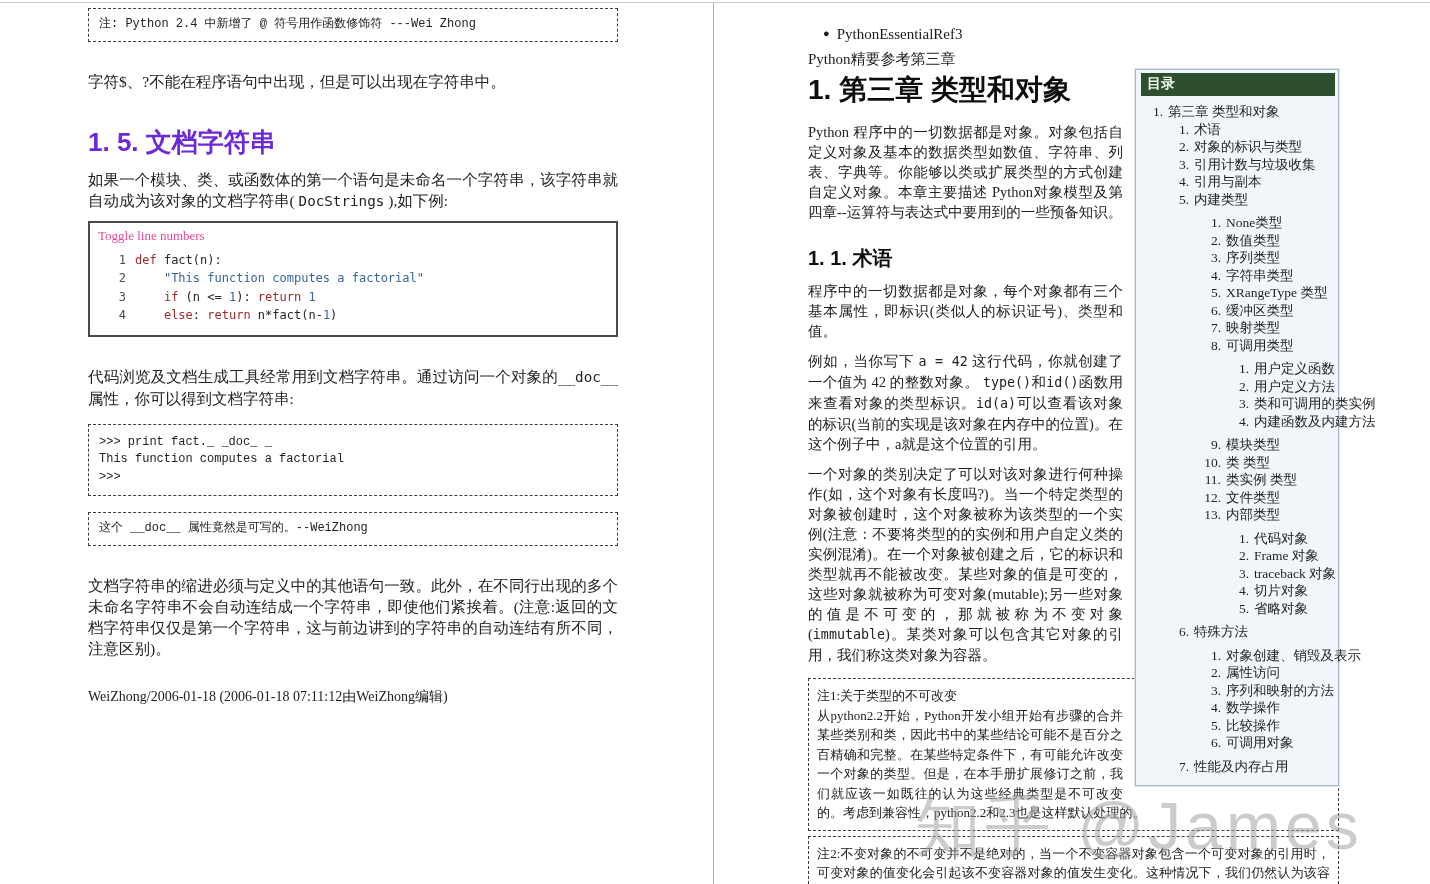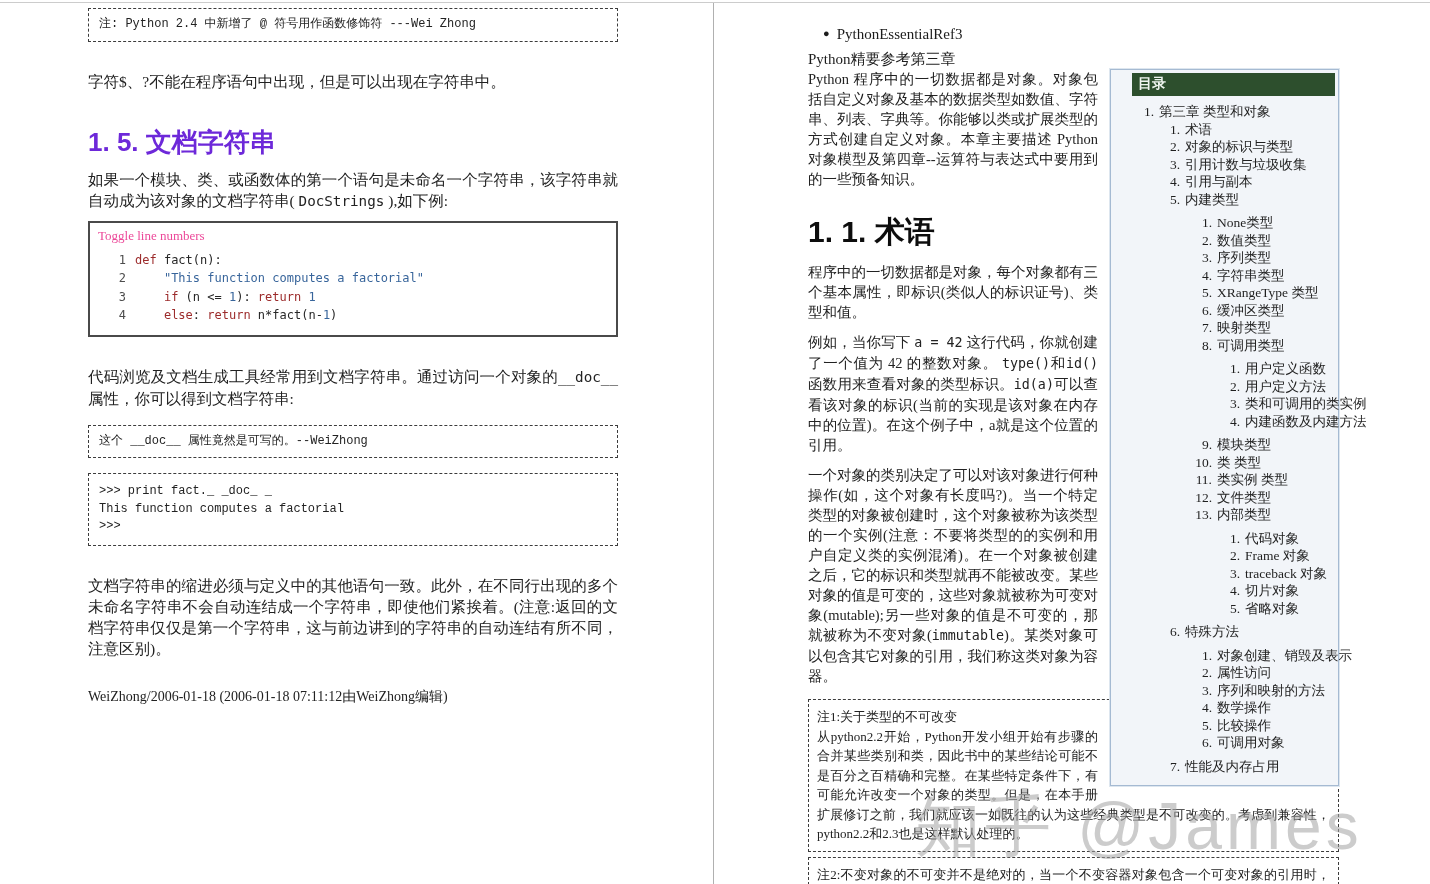--- a/index.html
+++ b/index.html
@@ -31,30 +31,30 @@
   .lp-footer { font-size:14px; margin-top:29px; color:#222; }
 
   
   .right-page { position:absolute; left:808px; top:26px; width:531px; }
   .bullet-row { font-size:15px; padding-left:15px; }
   .bullet { display:inline-block; font-size:11px; vertical-align:2px; margin-right:7px; }
   .rp-subtitle { font-size:15px; margin-top:7px; }
   .rp-h1 { font-family:"Liberation Sans","DejaVu Sans",sans-serif; font-weight:bold;
     font-size:28px; margin-top:2px; margin-bottom:13px; color:#0d0d0d; }
   .rp-h2 { font-family:"Liberation Sans","DejaVu Sans",sans-serif; font-weight:bold;
-    font-size:30px; margin-top:23px; margin-bottom:9px; color:#0d0d0d; }
+    font-size:20px; margin-top:23px; margin-bottom:9px; color:#0d0d0d; }
   .rp-para { font-size:14.5px; line-height:20px; text-align:justify; margin-bottom:10px; color:#222; }
   .mono { font-family:"DejaVu Sans Mono","Liberation Mono",monospace; font-size:0.92em; }
   .rp-note { border:1px dashed #3c3c3c; padding:7px 8px; font-size:13px; line-height:19.5px;
     text-align:justify; color:#222; margin-top:13px; }
   .rp-note.second { margin-top:5px; }
 
   
-  .toc { float:right; width:229px; margin:0 0 12px 12px; background:#f2f5f9;
-    border:1px solid #a5bad2; box-shadow:0 0 0 1px #dde6ef; padding:3px 3px 10px 21px; }
+  .toc { float:right; width:204px; margin:0 0 12px 12px; background:#f2f5f9;
+    border:1px solid #a5bad2; box-shadow:0 0 0 1px #dde6ef; padding:3px 3px 10px 5px; }
   .toc-header { background:#2d4f2d; color:#eef4ee; font-family:"Liberation Sans","DejaVu Sans",sans-serif;
     font-size:14px; font-weight:bold; padding:2px 6px 3px 6px; }
   .toc-body { padding-top:7px; }
   .toc-item { display:flex; font-size:13.5px; line-height:17.5px; color:#1f1f1f; }
   .toc-item.gap { margin-top:6px; }
   .toc-num { text-align:right; flex:none; }
   .toc-label { margin-left:5px; white-space:nowrap; }
   .toc-item.lvl1 { padding-left:8px; }  .toc-item.lvl1 .toc-num { width:14px; }
   .toc-item.lvl2 { padding-left:30px; } .toc-item.lvl2 .toc-num { width:18px; }
   .toc-item.lvl3 { padding-left:54px; } .toc-item.lvl3 .toc-num { width:26px; }
@@ -84,28 +84,28 @@
     <div>
         <div class="code-line"><span class="ln">1</span><span class="kw">def </span><span class="pl">fact(n):</span></div>
         <div class="code-line"><span class="ln">2</span><span class="pl">    </span><span class="str">"This function computes a factorial"</span></div>
         <div class="code-line"><span class="ln">3</span><span class="pl">    </span><span class="kw">if</span><span class="pl"> (n &lt;= </span><span class="num">1</span><span class="pl">): </span><span class="kw">return</span><span class="pl"> </span><span class="num">1</span></div>
         <div class="code-line"><span class="ln">4</span><span class="pl">    </span><span class="kw">else</span><span class="pl">: </span><span class="kw">return</span><span class="pl"> n*fact(n-</span><span class="num">1</span><span class="pl">)</span></div>
       </div>
   </div>
 
   <p class="lp-para"><span>代码浏览及文档生成工具经常用到文档字符串。通过访问一个对象的</span><span class="mono">__doc__</span><span>属性，你可以得到文档字符串:</span></p>
 
-  <div class="dash-box note-doc">这个 __doc__ 属性竟然是可写的。--WeiZhong</div>
-
   <div class="dash-box console-box">
       <div class="console-line">&gt;&gt;&gt; print fact._ _doc_ _</div>
       <div class="console-line">This function computes a factorial</div>
       <div class="console-line">&gt;&gt;&gt;</div>
     </div>
 
+  <div class="dash-box note-doc">这个 __doc__ 属性竟然是可写的。--WeiZhong</div>
+
   <p class="lp-para">文档字符串的缩进必须与定义中的其他语句一致。此外，在不同行出现的多个未命名字符串不会自动连结成一个字符串，即使他们紧挨着。(注意:返回的文档字符串仅仅是第一个字符串，这与前边讲到的字符串的自动连结有所不同，注意区别)。</p>
 
   <div class="lp-footer">WeiZhong/2006-01-18 (2006-01-18 07:11:12由WeiZhong编辑)</div>
 </div>
 
 <div class="right-page">
   <div class="bullet-row">
     <span class="bullet">●</span><span>PythonEssentialRef3</span>
   </div>
   <div class="rp-subtitle">Python精要参考第三章</div>
@@ -253,20 +253,21 @@
           <span class="toc-num">6.</span>
           <span class="toc-label">可调用对象</span>
         </div>
         <div class="toc-item lvl2 gap">
           <span class="toc-num">7.</span>
           <span class="toc-label">性能及内存占用</span>
         </div>
       </div>
   </aside>
 
+  <h1 class="rp-h1">1.  第三章 类型和对象</h1>
 
   <p class="rp-para">Python 程序中的一切数据都是对象。对象包括自定义对象及基本的数据类型如数值、字符串、列表、字典等。你能够以类或扩展类型的方式创建自定义对象。本章主要描述 Python对象模型及第四章--运算符与表达式中要用到的一些预备知识。</p>
 
   <h2 class="rp-h2">1. 1.  术语</h2>
 
   <p class="rp-para">程序中的一切数据都是对象，每个对象都有三个基本属性，即标识(类似人的标识证号)、类型和值。</p>
   <p class="rp-para"><span>例如，当你写下 </span><span class="mono">a = 42</span><span> 这行代码，你就创建了一个值为 42 的整数对象。 </span><span class="mono">type()</span><span>和</span><span class="mono">id()</span><span>函数用来查看对象的类型标识。</span><span class="mono">id(a)</span><span>可以查看该对象的标识(当前的实现是该对象在内存中的位置)。在这个例子中，a就是这个位置的引用。</span></p>
   <p class="rp-para"><span>一个对象的类别决定了可以对该对象进行何种操作(如，这个对象有长度吗?)。当一个特定类型的对象被创建时，这个对象被称为该类型的一个实例(注意：不要将类型的的实例和用户自定义类的实例混淆)。在一个对象被创建之后，它的标识和类型就再不能被改变。某些对象的值是可变的，这些对象就被称为可变对象(mutable);另一些对象的值是不可变的，那就被称为不变对象(</span><span class="mono">immutable</span><span>)。某类对象可以包含其它对象的引用，我们称这类对象为容器。</span></p>
 
   <div class="rp-note">

